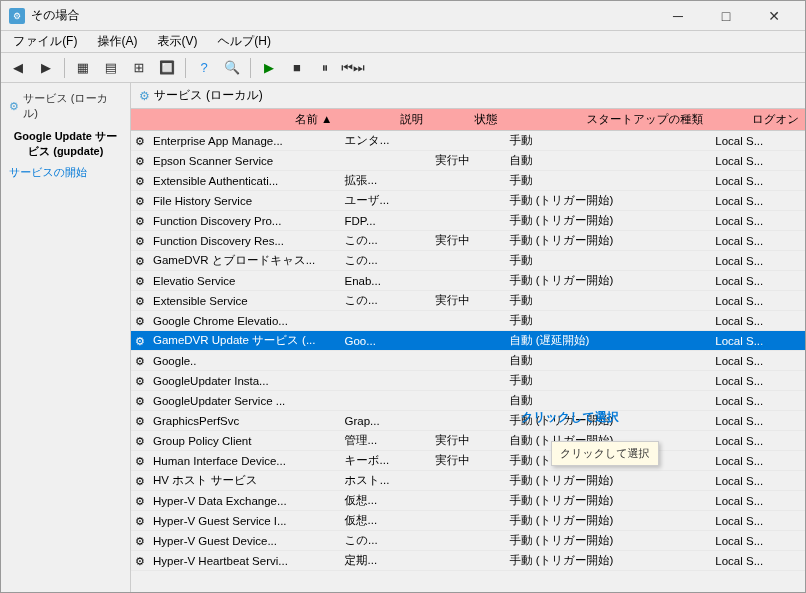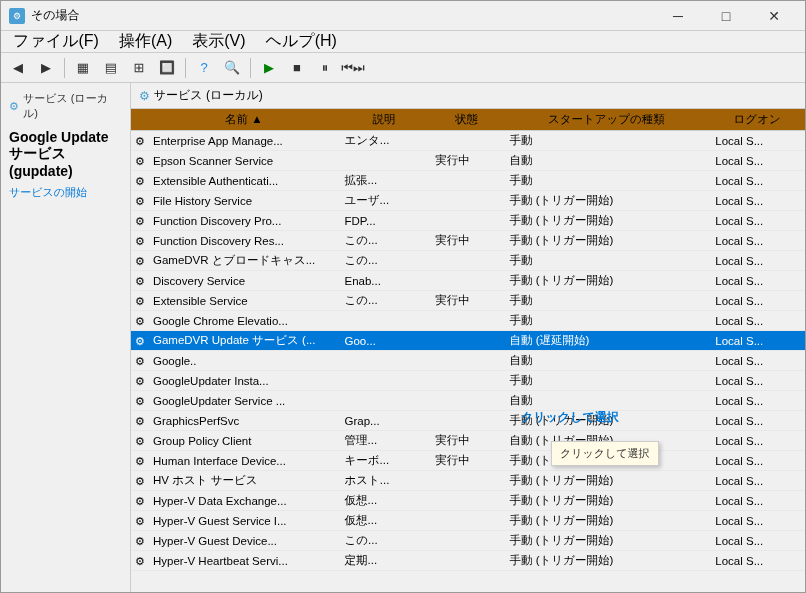--- a/index.html
+++ b/index.html
@@ -7,42 +7,42 @@
 
     .window { width: 806px; height: 593px; background: #f0f0f0; border: 1px solid #999; display: flex; flex-direction: column; }
 
     .title-bar { background: #f0f0f0; height: 30px; display: flex; align-items: center; justify-content: space-between; padding: 0 8px; border-bottom: 1px solid #ccc; }
     .title-bar-left { display: flex; align-items: center; gap: 6px; font-size: 12px; }
     .title-icon { width: 16px; height: 16px; background: #4a9fd4; border-radius: 2px; display: flex; align-items: center; justify-content: center; color: white; font-size: 9px; }
     .title-controls { display: flex; gap: 2px; }
     .title-btn { width: 46px; height: 30px; border: none; background: transparent; cursor: pointer; font-size: 14px; display: flex; align-items: center; justify-content: center; color: #333; }
 
     .menu-bar { height: 22px; display: flex; align-items: center; padding: 0 4px; gap: 4px; border-bottom: 1px solid #ccc; background: #f0f0f0; }
-    .menu-item { padding: 2px 8px; cursor: pointer; font-size: 16px; }
+    .menu-item { padding: 2px 8px; cursor: pointer; font-size: 12px; }
 
     .toolbar { height: 30px; display: flex; align-items: center; padding: 2px 4px; gap: 2px; border-bottom: 1px solid #ccc; background: #f0f0f0; }
     .tb-btn { width: 26px; height: 24px; border: 1px solid transparent; background: transparent; cursor: pointer; display: flex; align-items: center; justify-content: center; font-size: 13px; color: #333; }
     .tb-separator { width: 1px; height: 20px; background: #bbb; margin: 0 3px; }
 
     .main-area { display: flex; flex: 1; overflow: hidden; }
 
     .left-panel { width: 130px; background: #f0f0f0; border-right: 1px solid #ccc; padding: 8px; font-size: 11px; overflow-y: auto; }
     .left-panel-header { font-size: 11px; color: #333; margin-bottom: 8px; display: flex; align-items: center; gap: 4px; }
     .left-panel-gear { color: #4a9fd4; }
-    .service-name { font-weight: bold; font-size: 14px; margin-bottom: 6px; }
+    .service-name { font-weight: bold; font-size: 11px; margin-bottom: 6px; text-align: center; }
     .service-link { color: #0078d7; text-decoration: none; cursor: pointer; display: block; margin-bottom: 10px; font-size: 11px; }
     .description-box { border: 2px solid #e74c3c; padding: 6px; font-size: 10.5px; line-height: 1.5; color: #333; margin-bottom: 8px; }
     .annotation-red { color: #e74c3c; font-weight: bold; font-size: 11px; margin-bottom: 4px; }
 
     .right-panel { flex: 1; display: flex; flex-direction: column; overflow: hidden; }
     .right-header { background: #f0f0f0; padding: 4px 8px; font-size: 12px; display: flex; align-items: center; gap: 4px; border-bottom: 1px solid #ccc; }
 
     .service-table { flex: 1; overflow-y: auto; }
     table { width: 100%; border-collapse: collapse; font-size: 11.5px; }
-    thead th { background: #a16207; border-bottom: 1px solid #ccc; padding: 3px 6px; text-align: center; font-weight: normal; position: sticky; top: 0; white-space: nowrap; }
+    thead th { background: #fca5a5; border-bottom: 1px solid #ccc; padding: 3px 6px; text-align: right; font-weight: normal; position: sticky; top: 0; white-space: nowrap; }
     thead th:first-child { padding-left: 24px; }
     tbody tr { border-bottom: 1px solid #e8e8e8; }
     tbody tr.selected { background: #0078d7; color: white; }
     tbody td { padding: 2px 6px; white-space: nowrap; overflow: hidden; max-width: 130px; text-overflow: ellipsis; }
     tbody td:first-child { padding-left: 24px; position: relative; }
 
     .status-bar { height: 22px; display: flex; align-items: center; border-top: 1px solid #ccc; background: #f0f0f0; padding: 0 8px; font-size: 11px; }
     .status-tab { padding: 2px 10px; border: 1px solid #ccc; cursor: pointer; font-size: 11px; background: #f0f0f0; }
     .status-tab.active { background: white; }
 
@@ -161,21 +161,21 @@
                 <td>Local S...</td>
               </tr>
               <tr>
                 <td style="position: relative; padding-left: 22px;"><span style="position: absolute; left: 4px; top: 50%; transform: translateY(-50%); font-size: 11px;">⚙</span><span>GameDVR とブロードキャス...</span></td>
                 <td>この...</td>
                 <td></td>
                 <td>手動</td>
                 <td>Local S...</td>
               </tr>
               <tr>
-                <td style="position: relative; padding-left: 22px;"><span style="position: absolute; left: 4px; top: 50%; transform: translateY(-50%); font-size: 11px;">⚙</span><span>Discovery Service</span></td>
+                <td style="position: relative; padding-left: 22px;"><span style="position: absolute; left: 4px; top: 50%; transform: translateY(-50%); font-size: 11px;">⚙</span><span>Elevatio Service</span></td>
                 <td>Enab...</td>
                 <td></td>
                 <td>手動 (トリガー開始)</td>
                 <td>Local S...</td>
               </tr>
               <tr>
                 <td style="position: relative; padding-left: 22px;"><span style="position: absolute; left: 4px; top: 50%; transform: translateY(-50%); font-size: 11px;">⚙</span><span>Extensible Service</span></td>
                 <td>この...</td>
                 <td>実行中</td>
                 <td>手動</td>

